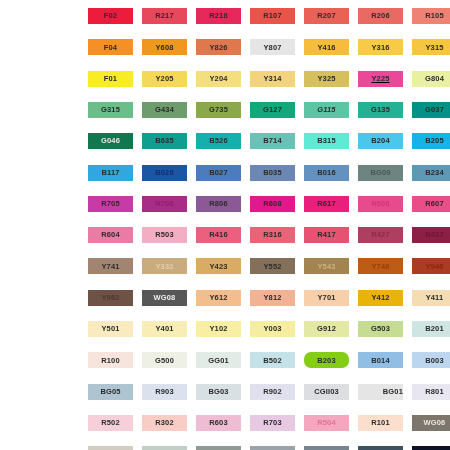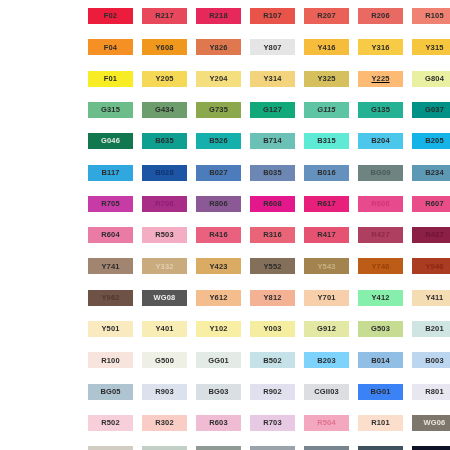--- a/index.html
+++ b/index.html
@@ -104,21 +104,21 @@
       </div>
       <div class="swatch" title="Y204" style="background: rgb(245, 222, 126);">
         <span class="swatch-label" style="color: rgb(43, 43, 43);">Y204</span>
       </div>
       <div class="swatch" title="Y314" style="background: rgb(243, 211, 123);">
         <span class="swatch-label" style="color: rgb(43, 43, 43);">Y314</span>
       </div>
       <div class="swatch" title="Y325" style="background: rgb(214, 192, 94);">
         <span class="swatch-label" style="color: rgb(43, 43, 43);">Y325</span>
       </div>
-      <div class="swatch" title="Y225" style="background: #fdba74; text-decoration: underline;">
+      <div class="swatch" title="Y225" style="background: #ec4899; text-decoration: underline;">
         <span class="swatch-label" style="color: rgb(43, 43, 43);">Y225</span>
       </div>
       <div class="swatch" title="G804" style="background: rgb(234, 240, 162);">
         <span class="swatch-label" style="color: rgb(43, 43, 43);">G804</span>
       </div>
     </div>
     <div class="swatch-row" style="top: 101.9px;">
       <div class="swatch" title="G315" style="background: rgb(109, 189, 138);">
         <span class="swatch-label" style="color: rgb(43, 43, 43);">G315</span>
       </div>
@@ -265,21 +265,21 @@
       </div>
       <div class="swatch" title="Y612" style="background: rgb(244, 189, 141);">
         <span class="swatch-label" style="color: rgb(43, 43, 43);">Y612</span>
       </div>
       <div class="swatch" title="Y812" style="background: rgb(244, 178, 148);">
         <span class="swatch-label" style="color: rgb(43, 43, 43);">Y812</span>
       </div>
       <div class="swatch" title="Y701" style="background: rgb(247, 207, 170);">
         <span class="swatch-label" style="color: rgb(43, 43, 43);">Y701</span>
       </div>
-      <div class="swatch" title="Y412" style="background: #86efac;">
+      <div class="swatch" title="Y412" style="background: #eab308;">
         <span class="swatch-label" style="color: rgb(43, 43, 43);">Y412</span>
       </div>
       <div class="swatch" title="Y411" style="background: rgb(245, 221, 179);">
         <span class="swatch-label" style="color: rgb(43, 43, 43);">Y411</span>
       </div>
     </div>
     <div class="swatch-row" style="top: 321px;">
       <div class="swatch" title="Y501" style="background: rgb(249, 234, 191);">
         <span class="swatch-label" style="color: rgb(43, 43, 43);">Y501</span>
       </div>
@@ -308,21 +308,21 @@
       </div>
       <div class="swatch" title="G500" style="background: rgb(238, 240, 230);">
         <span class="swatch-label" style="color: rgb(43, 43, 43);">G500</span>
       </div>
       <div class="swatch" title="GG01" style="background: rgb(226, 235, 230);">
         <span class="swatch-label" style="color: rgb(43, 43, 43);">GG01</span>
       </div>
       <div class="swatch" title="B502" style="background: rgb(197, 226, 232);">
         <span class="swatch-label" style="color: rgb(43, 43, 43);">B502</span>
       </div>
-      <div class="swatch" title="B203" style="background: #7dd3fc;">
+      <div class="swatch" title="B203" style="background: #84cc16; border-radius: 7px;">
         <span class="swatch-label" style="color: rgb(43, 43, 43);">B203</span>
       </div>
       <div class="swatch" title="B014" style="background: rgb(144, 190, 229);">
         <span class="swatch-label" style="color: rgb(43, 43, 43);">B014</span>
       </div>
       <div class="swatch" title="B003" style="background: rgb(188, 214, 239);">
         <span class="swatch-label" style="color: rgb(43, 43, 43);">B003</span>
       </div>
     </div>
     <div class="swatch-row" style="top: 383.6px;">
@@ -334,21 +334,21 @@
       </div>
       <div class="swatch" title="BG03" style="background: rgb(217, 224, 228);">
         <span class="swatch-label" style="color: rgb(43, 43, 43);">BG03</span>
       </div>
       <div class="swatch" title="R902" style="background: rgb(224, 224, 238);">
         <span class="swatch-label" style="color: rgb(43, 43, 43);">R902</span>
       </div>
       <div class="swatch" title="CGII03" style="background: rgb(220, 222, 226);">
         <span class="swatch-label" style="color: rgb(43, 43, 43);">CGII03</span>
       </div>
-      <div class="swatch" title="BG01" style="background: #3b82f6;">
+      <div class="swatch" title="BG01" style="background: #e5e5e5; justify-content: flex-end;">
         <span class="swatch-label" style="color: rgb(43, 43, 43);">BG01</span>
       </div>
       <div class="swatch" title="R801" style="background: rgb(232, 231, 241);">
         <span class="swatch-label" style="color: rgb(43, 43, 43);">R801</span>
       </div>
     </div>
     <div class="swatch-row" style="top: 414.9px;">
       <div class="swatch" title="R502" style="background: rgb(246, 207, 218);">
         <span class="swatch-label" style="color: rgb(43, 43, 43);">R502</span>
       </div>

